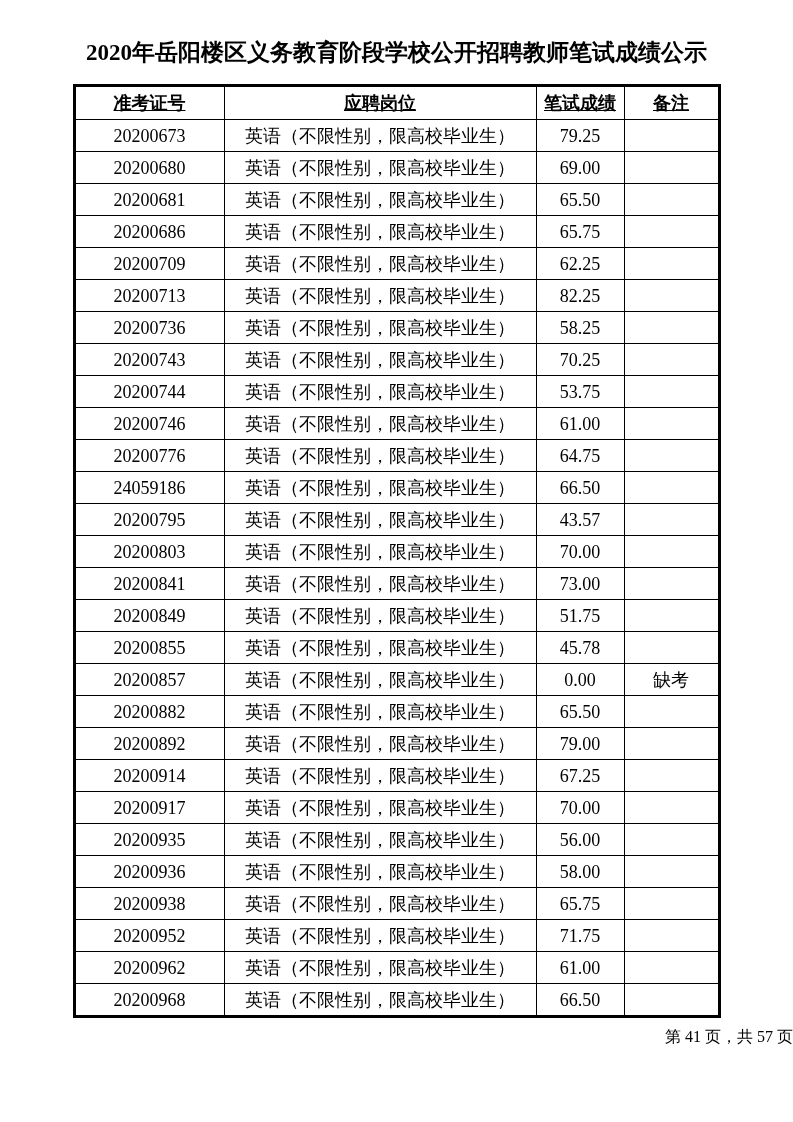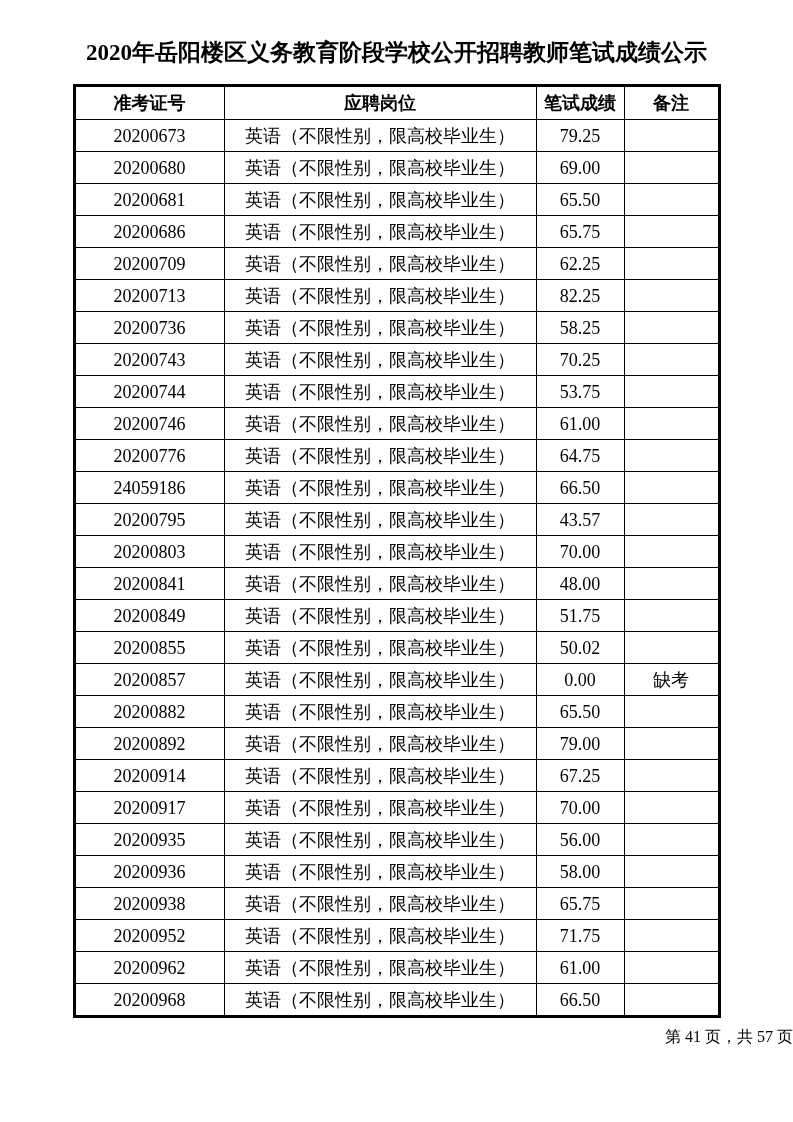--- a/index.html
+++ b/index.html
@@ -45,20 +45,21 @@
     vertical-align: middle;
     height: 31px;
     font-size: 18px;
     line-height: 1;
     overflow: hidden;
     white-space: nowrap;
   }
   table.score-table th {
     font-weight: bold;
     height: 32px;
+    text-decoration: underline;
   }
   col.col-id    { width: 150px; }
   col.col-pos   { width: 312px; }
   col.col-score { width: 88px;  }
   col.col-note  { width: 95px;  }
   .footer {
     text-align: right;
     font-size: 16px;
     margin-top: 9px;
   }
@@ -166,33 +167,33 @@
         </tr>
         <tr>
           <td>20200803</td>
           <td>英语（不限性别，限高校毕业生）</td>
           <td>70.00</td>
           <td></td>
         </tr>
         <tr>
           <td>20200841</td>
           <td>英语（不限性别，限高校毕业生）</td>
-          <td>48.00</td>
+          <td>73.00</td>
           <td></td>
         </tr>
         <tr>
           <td>20200849</td>
           <td>英语（不限性别，限高校毕业生）</td>
           <td>51.75</td>
           <td></td>
         </tr>
         <tr>
           <td>20200855</td>
           <td>英语（不限性别，限高校毕业生）</td>
-          <td>50.02</td>
+          <td>45.78</td>
           <td></td>
         </tr>
         <tr>
           <td>20200857</td>
           <td>英语（不限性别，限高校毕业生）</td>
           <td>0.00</td>
           <td>缺考</td>
         </tr>
         <tr>
           <td>20200882</td>

